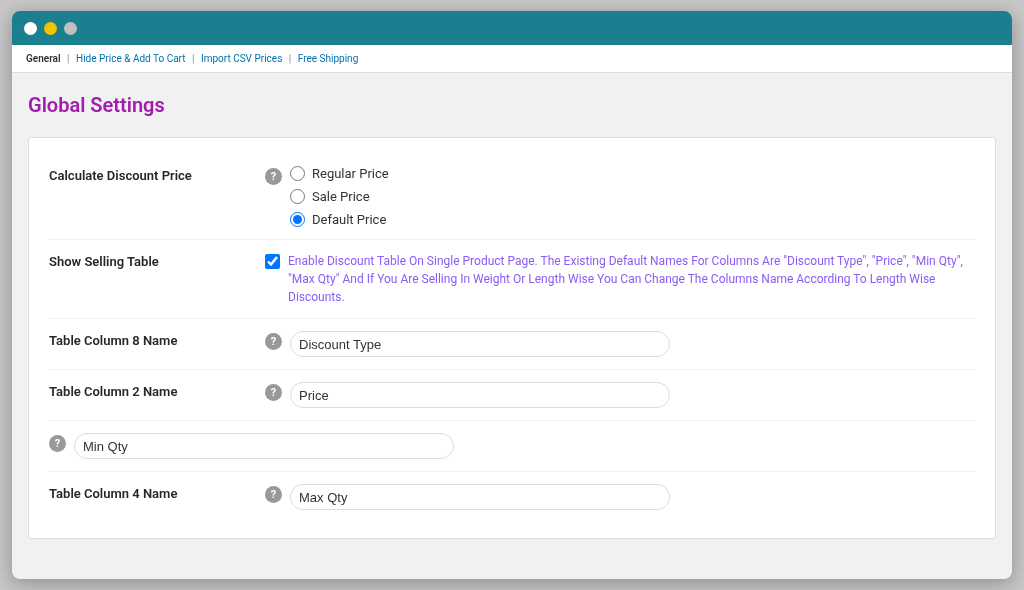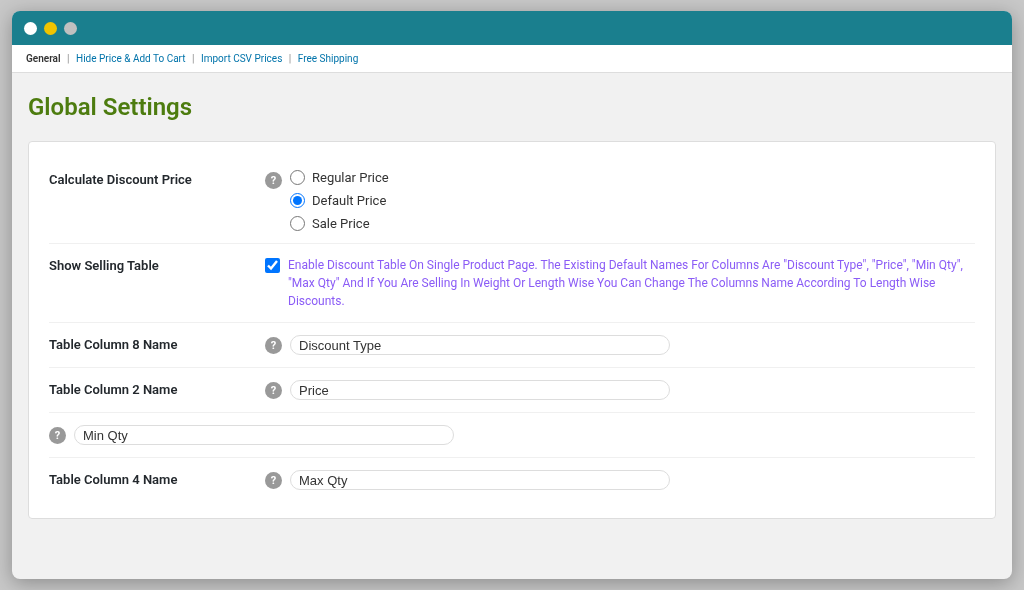--- a/index.html
+++ b/index.html
@@ -61,23 +61,23 @@
       font-weight: 600;
     }
     .nav-bar .sep {
       color: #999;
       margin: 0 4px;
     }
     .main-content {
       padding: 20px 16px;
     }
     .page-title {
-      font-size: 24px;
+      font-size: 20px;
       font-weight: 600;
-      color: #4d7c0f;
+      color: #a21caf;
       margin-bottom: 20px;
     }
     .form-section {
       background: #fff;
       border: 1px solid #ddd;
       border-radius: 4px;
       padding: 16px 20px;
     }
     .form-row {
       display: flex;
@@ -147,21 +147,21 @@
       cursor: pointer;
       flex-shrink: 0;
     }
     .checkbox-label {
       font-size: 12px;
       color: #8b5cf6;
       line-height: 1.5;
     }
     .text-input {
       width: 380px;
-      height: 20px;
+      height: 26px;
       border: 1px solid #ddd;
       border-radius: 14px;
       padding: 0 8px;
       font-size: 13px;
       color: #333;
       background: #fff;
       outline: none;
     }
   </style>
 </head>
@@ -195,26 +195,26 @@
         <div class="form-row">
           <div class="form-label">Calculate Discount Price</div>
           <div class="form-field-with-help">
             <div class="help-icon">?</div>
             <div class="form-control">
               <label class="radio-option">
                 <input type="radio" name="calc_discount" value="regular" style="">
                 <span>Regular Price</span>
               </label>
               <label class="radio-option">
+                <input type="radio" name="calc_discount" value="sale" style="">
+                <span>Sale Price</span>
+              </label>
+              <label class="radio-option">
                 <input type="radio" name="calc_discount" value="default" checked="" style="">
                 <span>Default Price</span>
-              </label>
-              <label class="radio-option">
-                <input type="radio" name="calc_discount" value="sale" style="">
-                <span>Sale Price</span>
               </label>
             </div>
           </div>
         </div>
 
         <div class="form-row">
           <div class="form-label">Show Selling Table</div>
           <div class="form-control">
             <div class="checkbox-row">
               <input type="checkbox" checked="" style="">

